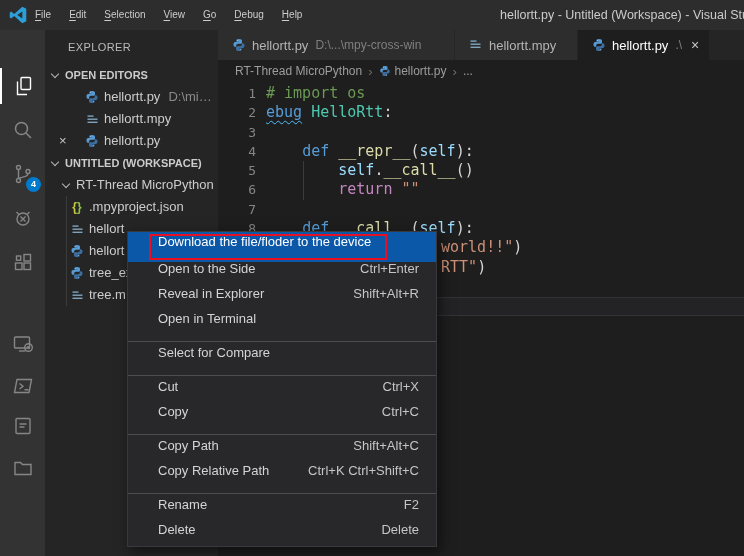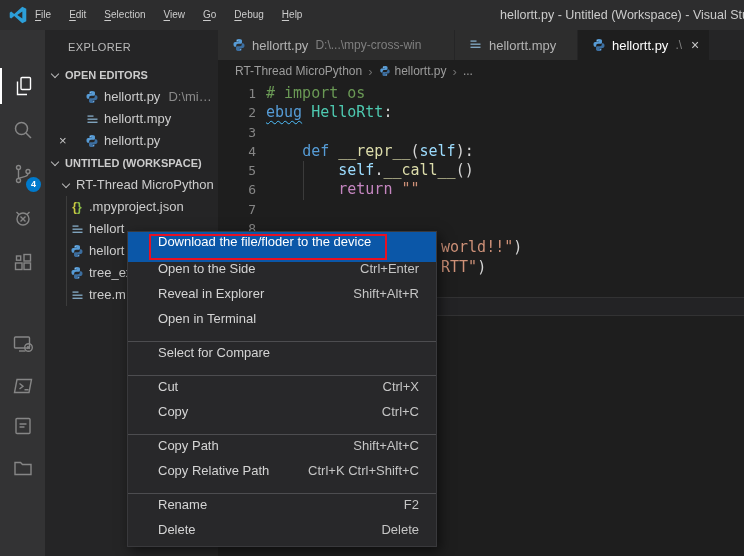--- a/index.html
+++ b/index.html
@@ -319,21 +319,21 @@
   <div id="editor">
     <div id="indent-guide"></div>
     <div id="code-lines">
         <div class="code-line"><span class="ln">1</span><span class="ct"><span class="tok-comment"># import os</span></span></div>
         <div class="code-line"><span class="ln">2</span><span class="ct"><span class="tok-keyword sq">ebug</span><span class="tok-plain"> </span><span class="tok-type">HelloRtt</span><span class="tok-plain">:</span></span></div>
         <div class="code-line"><span class="ln">3</span><span class="ct"></span></div>
         <div class="code-line"><span class="ln">4</span><span class="ct"><span class="tok-plain">    </span><span class="tok-keyword">def</span><span class="tok-plain"> </span><span class="tok-func">__repr__</span><span class="tok-plain">(</span><span class="tok-var">self</span><span class="tok-plain">):</span></span></div>
         <div class="code-line"><span class="ln">5</span><span class="ct"><span class="tok-plain">        </span><span class="tok-var">self</span><span class="tok-plain">.</span><span class="tok-func">__call__</span><span class="tok-plain">()</span></span></div>
         <div class="code-line"><span class="ln">6</span><span class="ct"><span class="tok-plain">        </span><span class="tok-flow">return</span><span class="tok-plain"> </span><span class="tok-string">""</span></span></div>
         <div class="code-line"><span class="ln">7</span><span class="ct"></span></div>
-        <div class="code-line"><span class="ln">8</span></div>
+        <div class="code-line"><span class="ln">8</span><span class="ct"><span class="tok-plain">    </span><span class="tok-keyword">def</span><span class="tok-plain"> </span><span class="tok-func">__call__</span><span class="tok-plain">(</span><span class="tok-var">self</span><span class="tok-plain">):</span></span></div>
       </div>
     <div class="hline" style="top:215px"></div>
     <div id="panel-band"></div>
     <div class="hline" style="top:233px"></div>
   <div class="frag" style="top: 156.4px;"><span class="tok-string">world!!"</span><span class="tok-plain">)</span></div>
       <div class="frag" style="top: 175.7px;"><span class="tok-string">RTT"</span><span class="tok-plain">)</span></div>
     </div>
 
   <div id="context-menu">
       <div class="cm-row highlight" style="background: rgb(11, 87, 168);">

